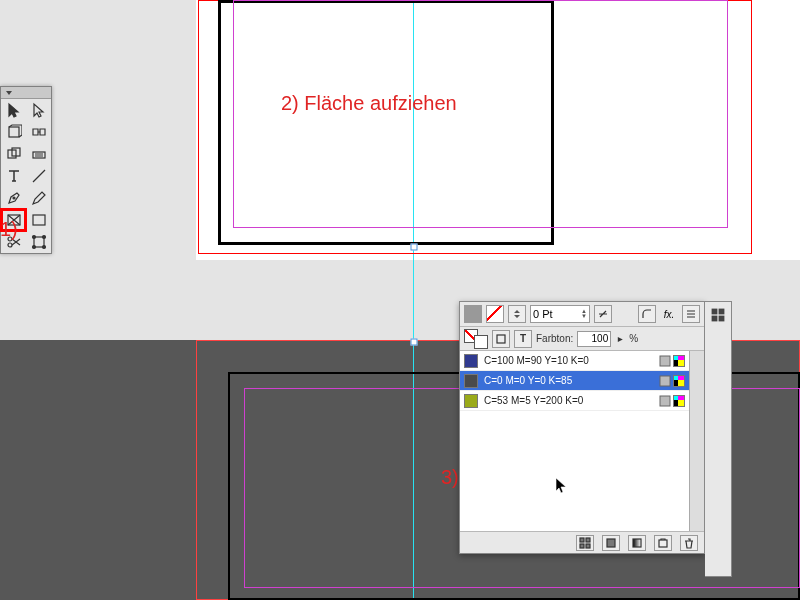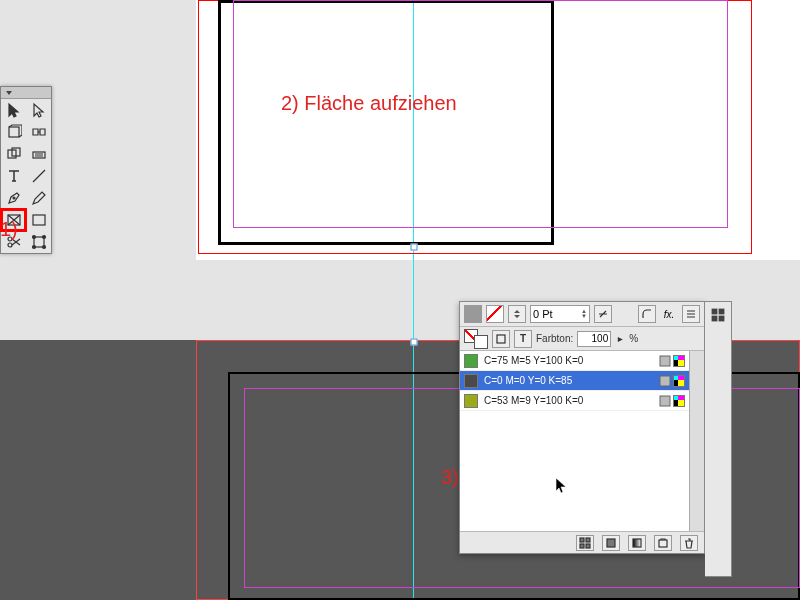--- a/index.html
+++ b/index.html
@@ -319,22 +319,22 @@
     <div class="mini-btn" style="font-size:10px;font-weight:bold">T</div>
     <span>Farbton:</span>
     <input class="tint-field" value="100" style="">
     <div class="mini-btn" style="width:10px;border:none;background:none">▸</div>
     <span>%</span>
   </div>
 
   <div style="display:flex">
     <div class="swatch-list" id="swatchList" style="flex:1">
         <div class="swatch-row">
-          <div class="sw-chip" style="background: rgb(74, 165, 58);"></div>
-          <div class="sw-name">C=75 M=5 Y=100 K=0</div>
+          <div class="sw-chip" style="background: rgb(48, 58, 143);"></div>
+          <div class="sw-name">C=100 M=90 Y=10 K=0</div>
           <div class="sw-icons">
             <div class="sw-ic">
               <svg width="12" height="12" viewBox="0 0 12 12">
                 <rect x="1" y="1" width="10" height="10" fill="#bbb" stroke="#666"></rect>
               </svg>
             </div>
             <div class="sw-ic">
               <div class="type-cmyk">
                 <span class="mg"></span>
                 <span class="bk"></span>
@@ -354,21 +354,21 @@
             <div class="sw-ic">
               <div class="type-cmyk">
                 <span class="mg"></span>
                 <span class="bk"></span>
               </div>
             </div>
           </div>
         </div>
         <div class="swatch-row">
           <div class="sw-chip" style="background: rgb(154, 170, 26);"></div>
-          <div class="sw-name">C=53 M=9 Y=100 K=0</div>
+          <div class="sw-name">C=53 M=5 Y=200 K=0</div>
           <div class="sw-icons">
             <div class="sw-ic">
               <svg width="12" height="12" viewBox="0 0 12 12">
                 <rect x="1" y="1" width="10" height="10" fill="#bbb" stroke="#666"></rect>
               </svg>
             </div>
             <div class="sw-ic">
               <div class="type-cmyk">
                 <span class="mg"></span>
                 <span class="bk"></span>

